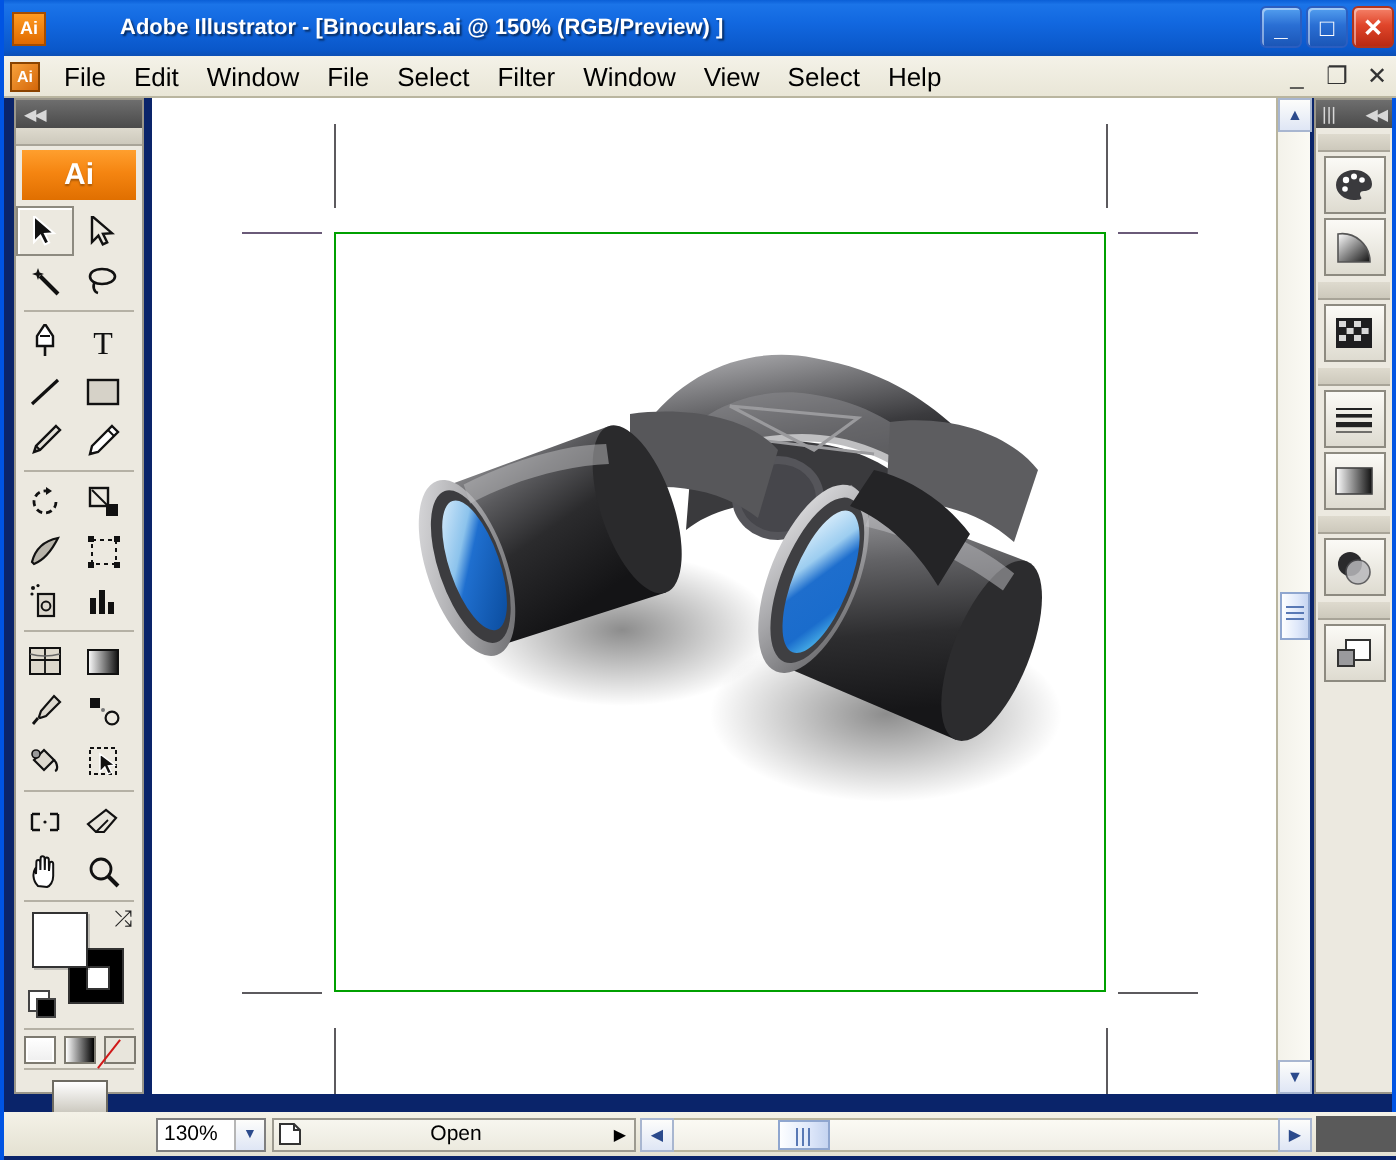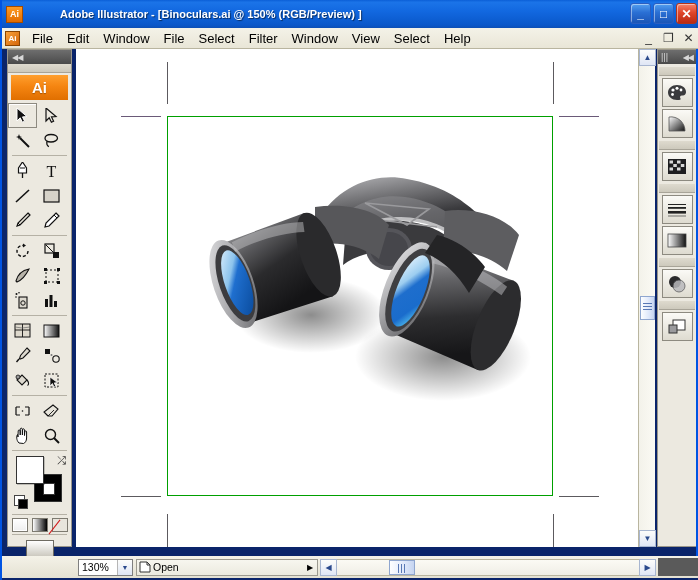--- a/index.html
+++ b/index.html
@@ -177,21 +177,21 @@
     background: linear-gradient(to bottom,#fdfdfb,#dfe6f5);
     border-left:1px solid #b6b6b6; display:flex;align-items:center;justify-content:center;
     color:#2b4a8c; font-size:7px; }
   #statusfield {
     margin-left: 3px; width: 182px; height: 17px;
     background: linear-gradient(to bottom,#f7f6ef,#eceadf);
     border:1px solid #9c9a90; display:flex; align-items:center;
     font-size: 10.5px; position: relative;
   }
   #statusfield .pg { width:16px; height:15px; display:flex;align-items:center;justify-content:center; }
-  #statusfield .txt { flex:1; text-align:left; }
+  #statusfield .txt { flex:1; text-align:center; }
   #statusfield .arr { width:14px; text-align:center; font-size:8px; }
   #hscroll {
     margin-left: 2px; flex: 1; height: 17px; margin-right: 44px;
     background: linear-gradient(to bottom,#fbfaf4,#f0eee6);
     border: 1px solid #b9b59f; display:flex; align-items:center; position: relative;
   }
   #hs-left { position:absolute; left:-1px; top:-1px; }
   #hthumb { position:absolute; left:68px; top:0px; width:26px; height:15px;
     background: linear-gradient(to right,#fdfeff,#dfe8fa 60%,#c5d4f0);
     border:1px solid #8fa6cf; }

